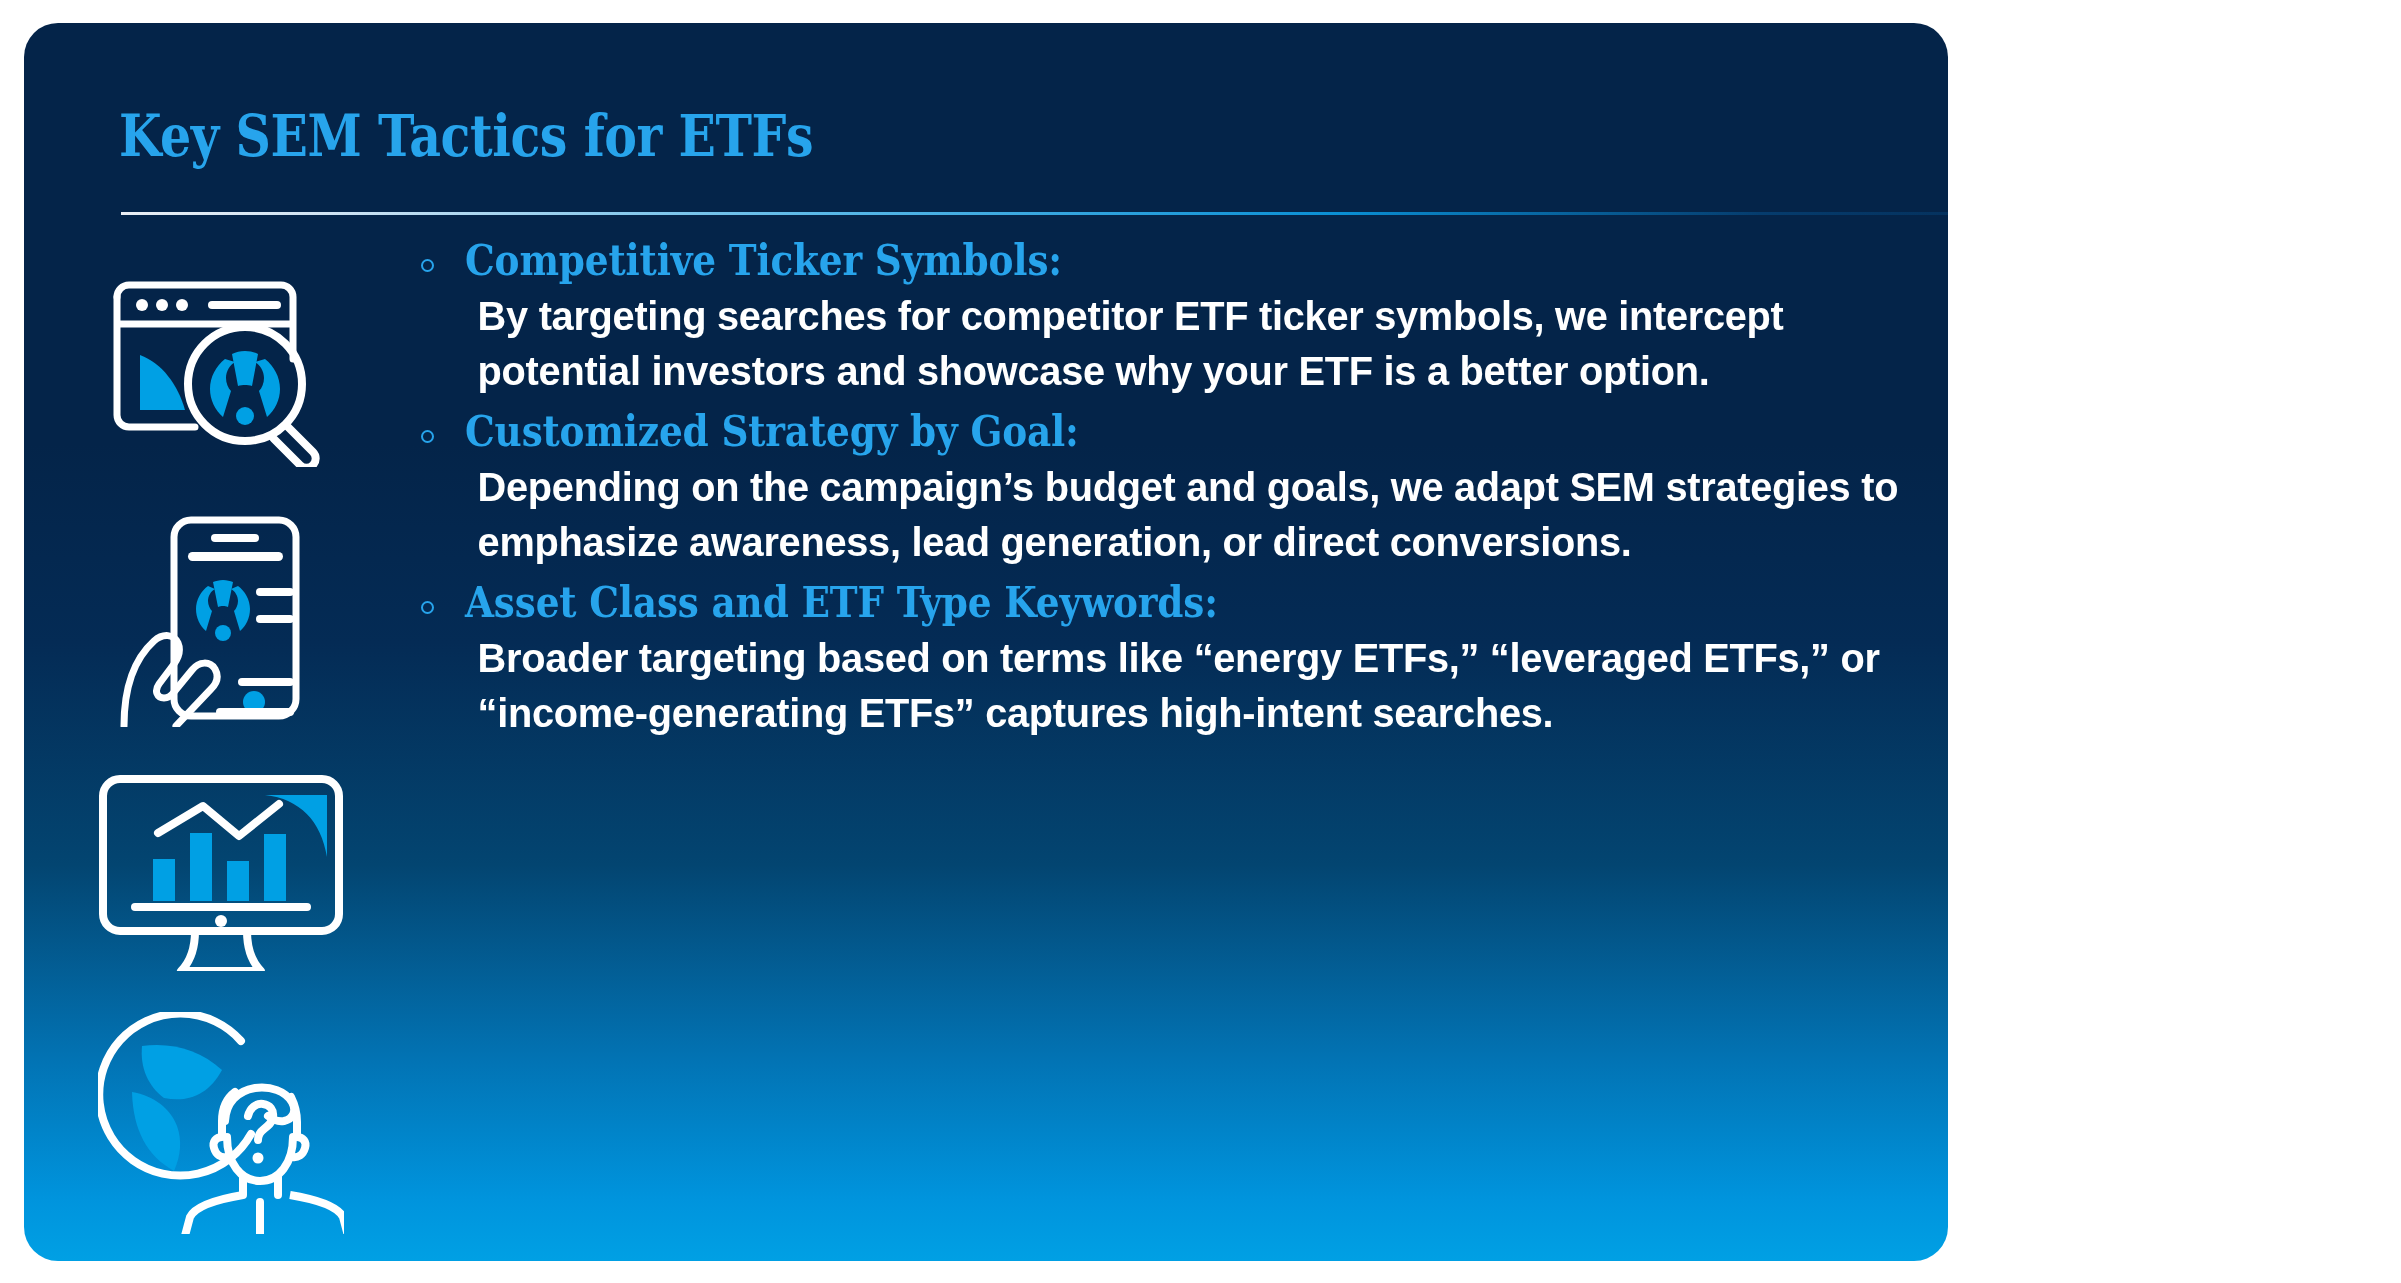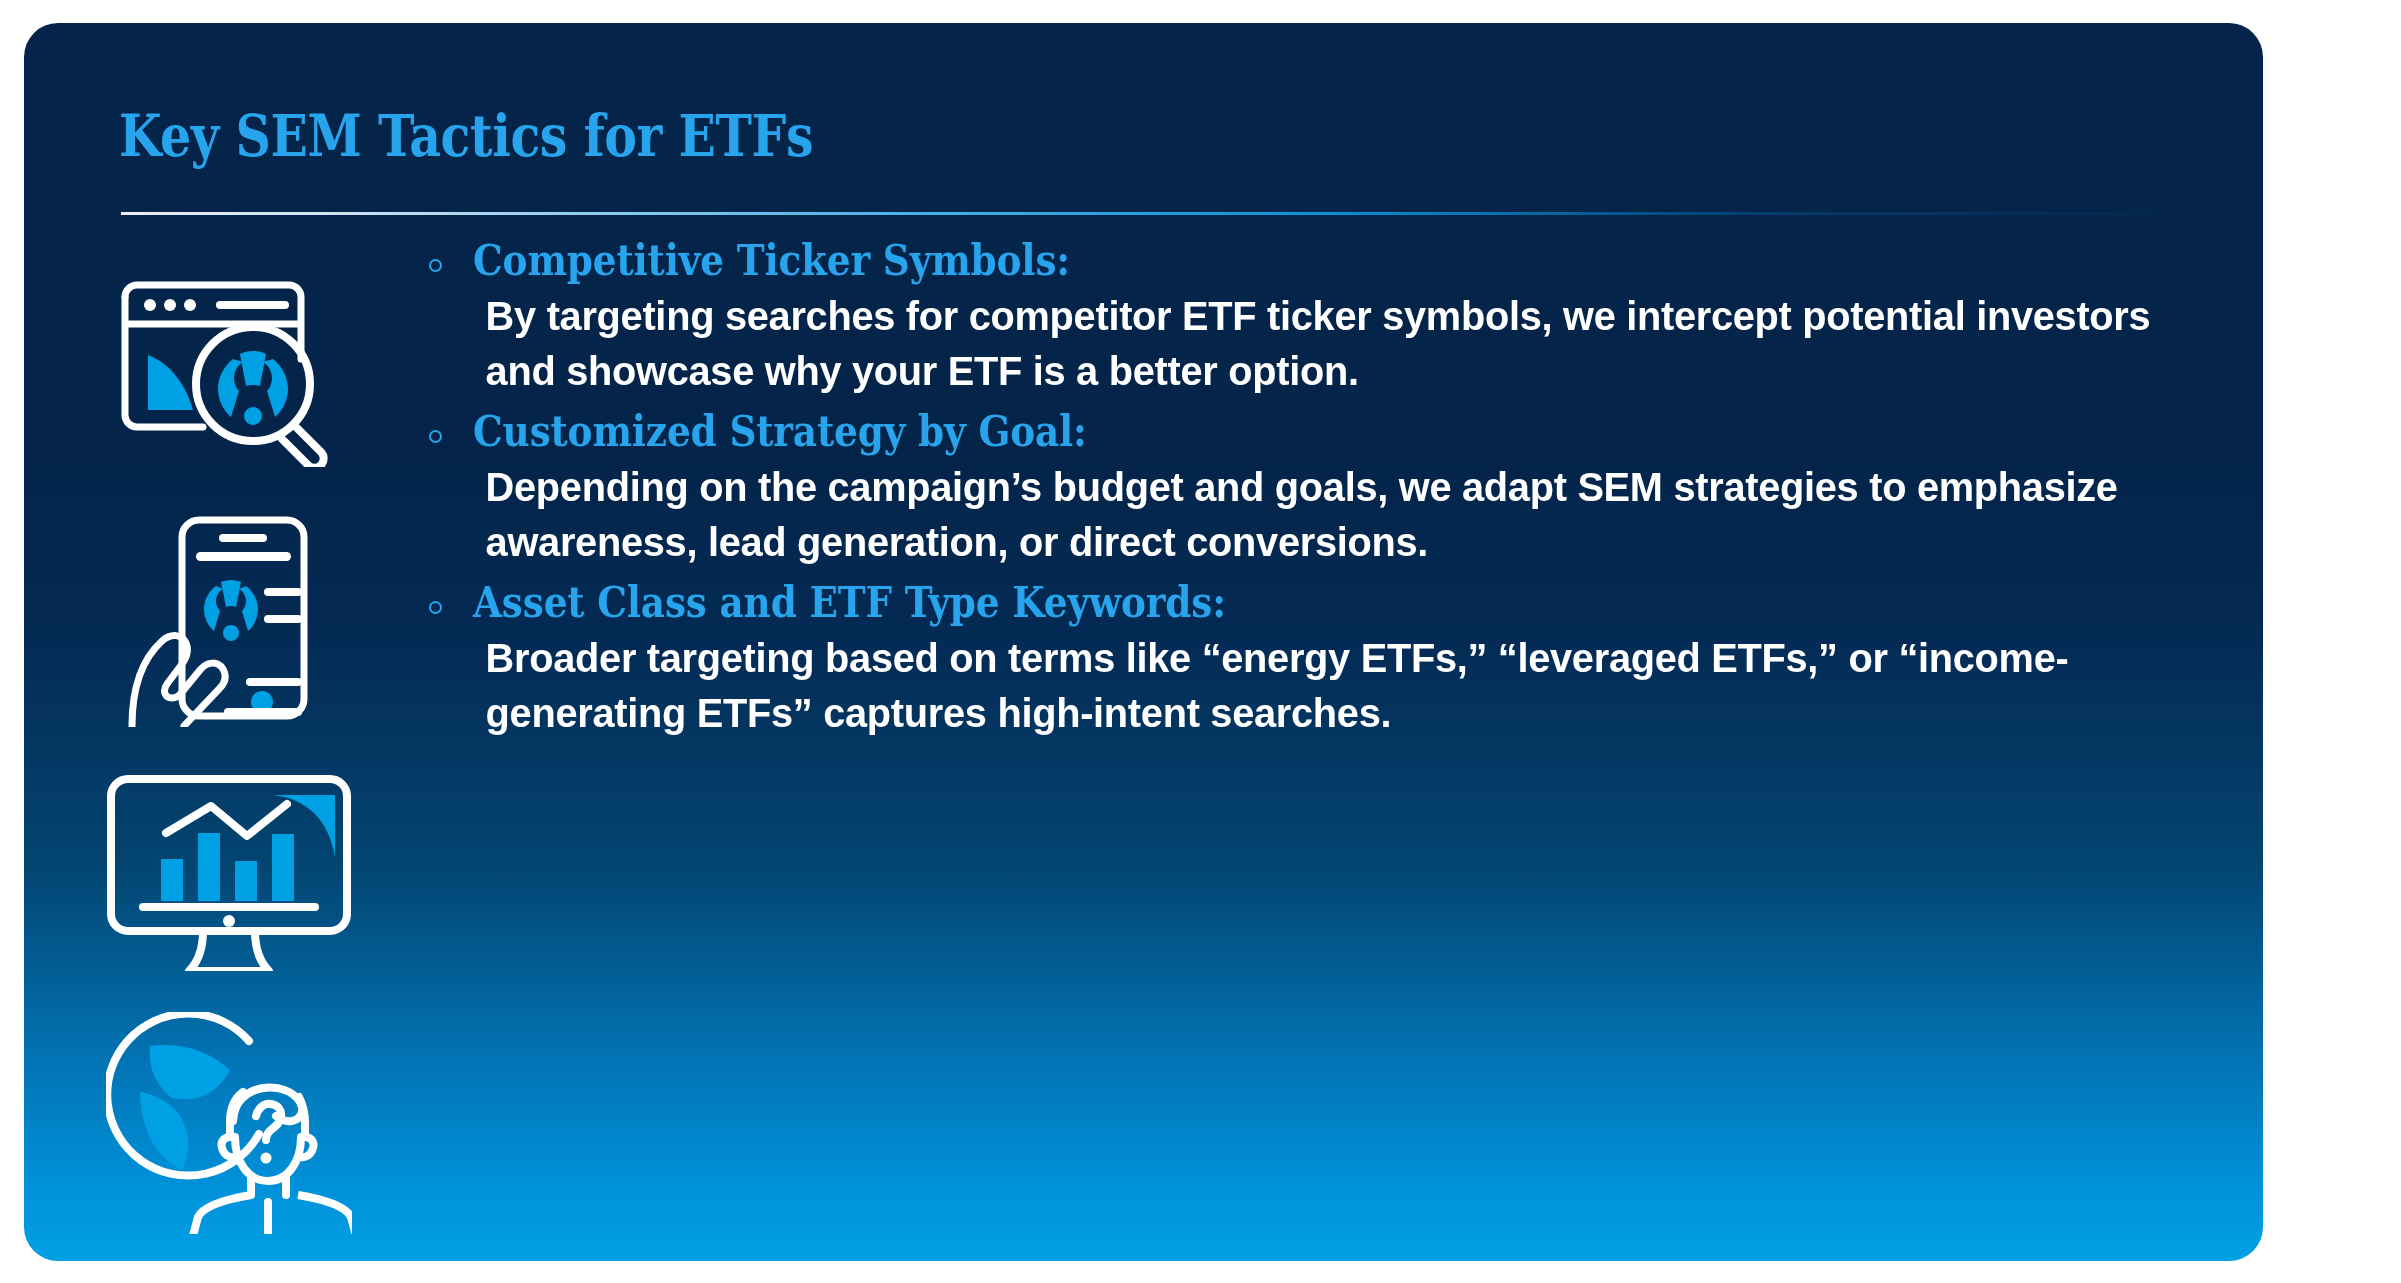--- a/index.html
+++ b/index.html
@@ -11,21 +11,21 @@
     width: 2401px;
     height: 1283px;
     font-family: "Liberation Sans", sans-serif;
     overflow: hidden;
   }
 
   #infographic-card {
     position: absolute;
     left: 24px;
     top: 23px;
-    width: 2239px;
+    width: 1924px;
     height: 1238px;
     border-radius: 34px;
     background: linear-gradient(180deg,
         #042449 0%,
         #042449 34%,
         #042b55 50%,
         #034571 68%,
         #0274b5 84%,
         #0094dd 95%,
         #00a0e4 100%);
@@ -66,21 +66,21 @@
         #cfe3f3 10%,
         #5bb9e8 33%,
         #0a8fd4 58%,
         rgba(6,80,140,0.55) 78%,
         rgba(4,36,73,0) 100%);
   }
 
   
   #content-area {
     position: absolute;
-    left: 12px;
+    left: 4px;
     top: 208px;
     width: 100%;
     display: flex;
     flex-direction: row;
     align-items: flex-start;
   }
   #icon-column {
     width: 385px;
     flex: 0 0 385px;
     display: flex;

